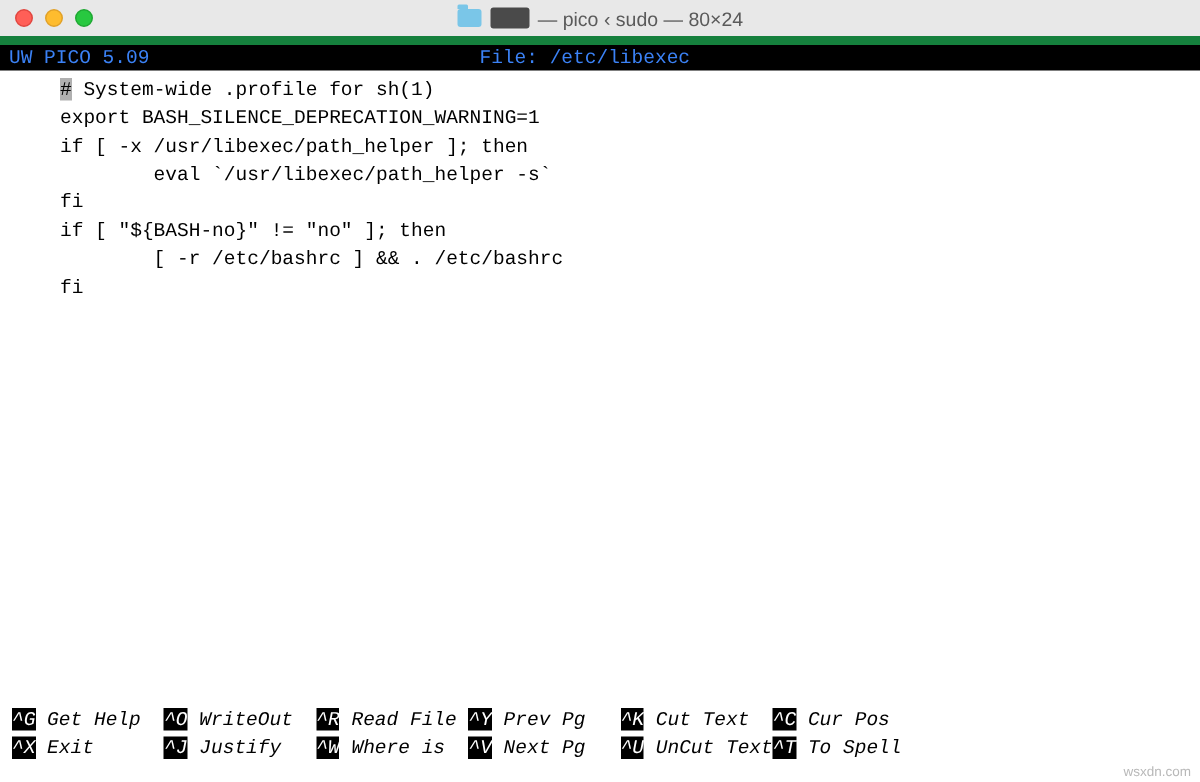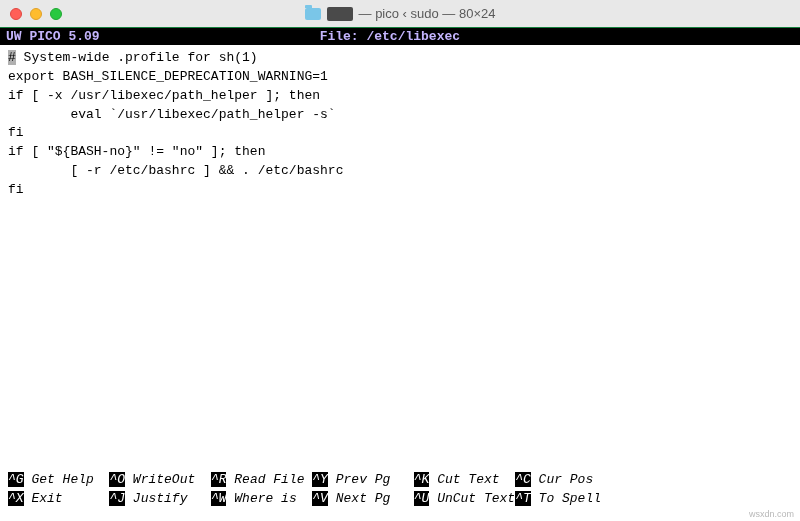--- a/index.html
+++ b/index.html
@@ -11,21 +11,21 @@
       font-size: 13px;
       overflow: hidden;
       position: relative;
     }
     .titlebar {
       height: 28px;
       background: #e8e8e8;
       display: flex;
       align-items: center;
       padding: 12px 10px;
-      border-bottom: 1px solid #15803d;
+      border-bottom: 6px solid #15803d;
       position: relative;
     }
     .traffic-lights {
       display: flex;
       gap: 8px;
       position: absolute;
       left: 10px;
     }
     .tl {
       width: 12px; height: 12px;
@@ -58,32 +58,33 @@
       border-radius: 1px 1px 0 0;
     }
     .title-center .dark-box {
       width: 26px; height: 14px;
       background: #4a4a4a;
       border-radius: 2px;
     }
     .status-bar {
       display: flex;
       background: #000;
-      color: #c4b5fd;
+      color: #3b82f6;
       padding: 1px 6px;
-      font-weight: bold;
+      font-weight: normal;
     }
     .status-left { flex: 0 0 auto; padding-right: 40px; }
     .status-center { flex: 1 1 auto; text-align: left; padding-left: 180px; }
     .editor-area {
       padding: 4px 8px 0 8px;
       line-height: 1.45;
       white-space: pre;
       color: #000;
       height: 404px;
+      margin-left: 32px;
     }
     .cursor-cell {
       background: #b0b0b0;
       color: #000;
     }
     .shortcut-bar {
       position: absolute;
       bottom: 12px;
       left: 0;
       width: 100%;

